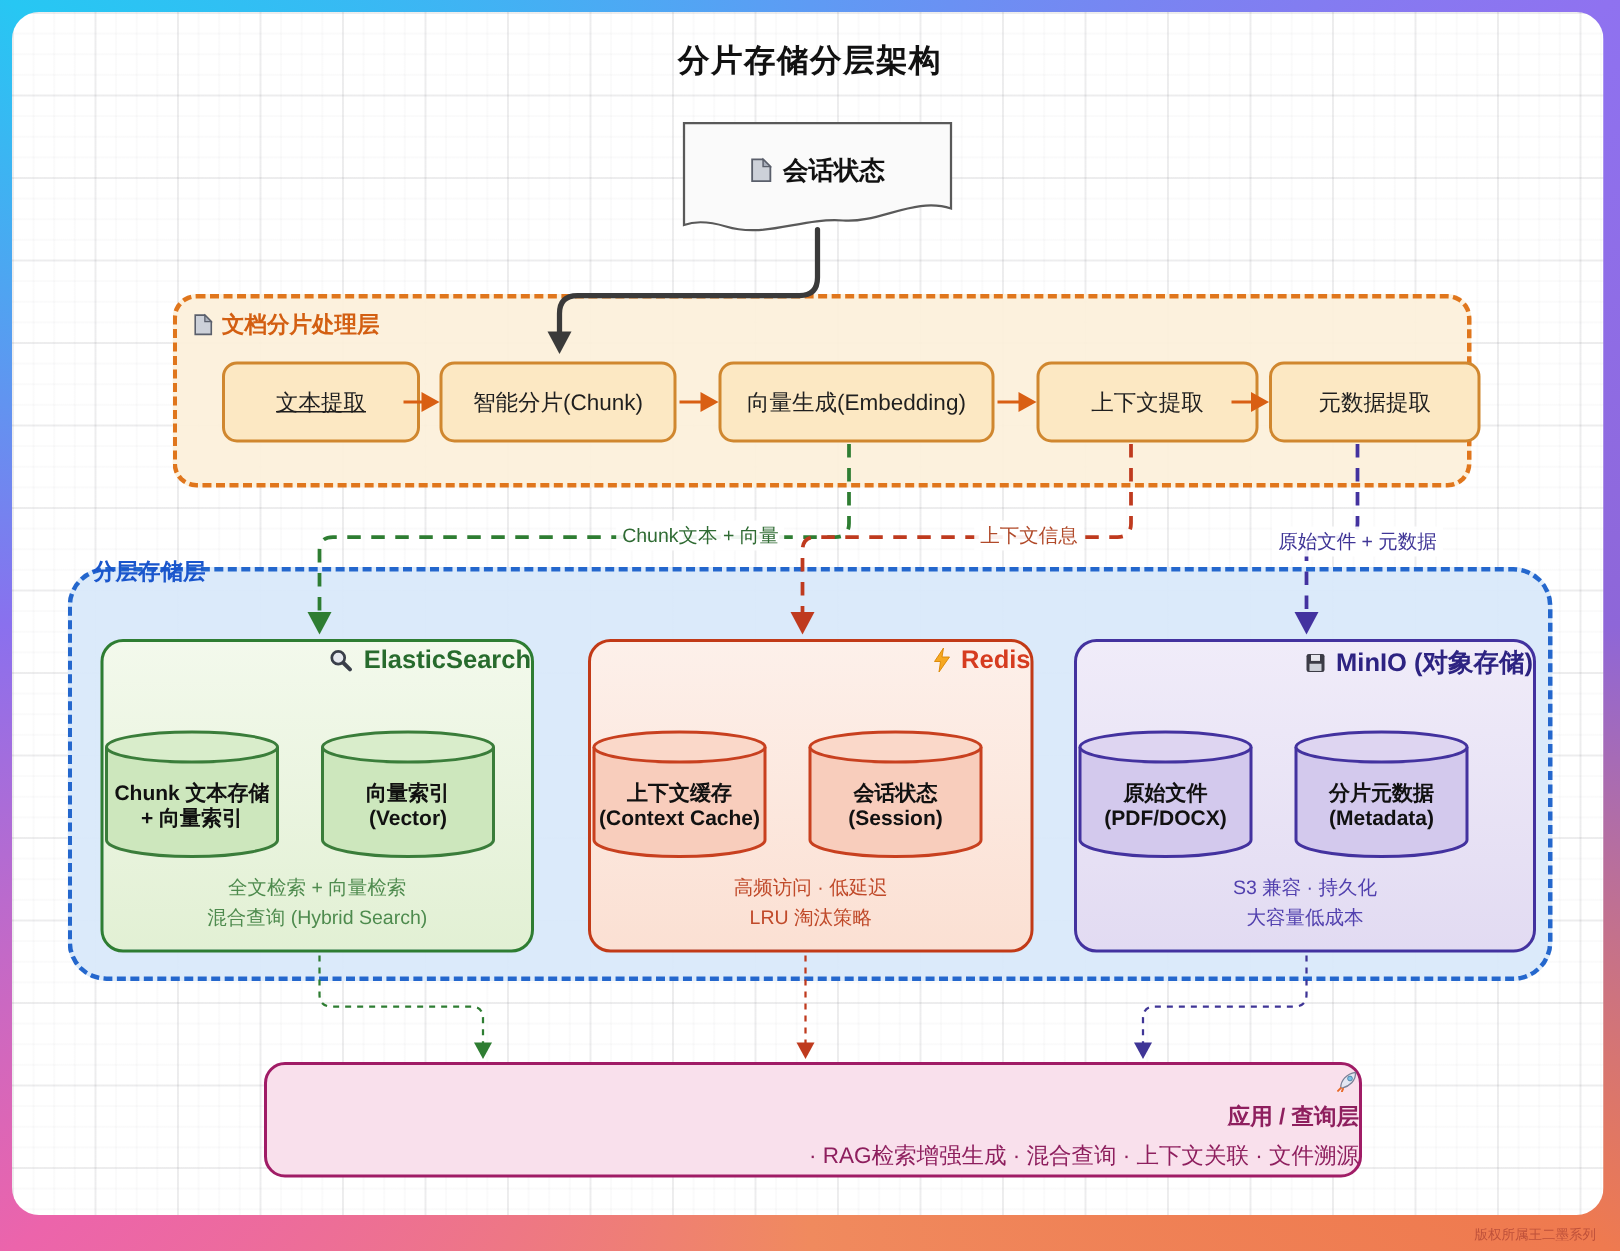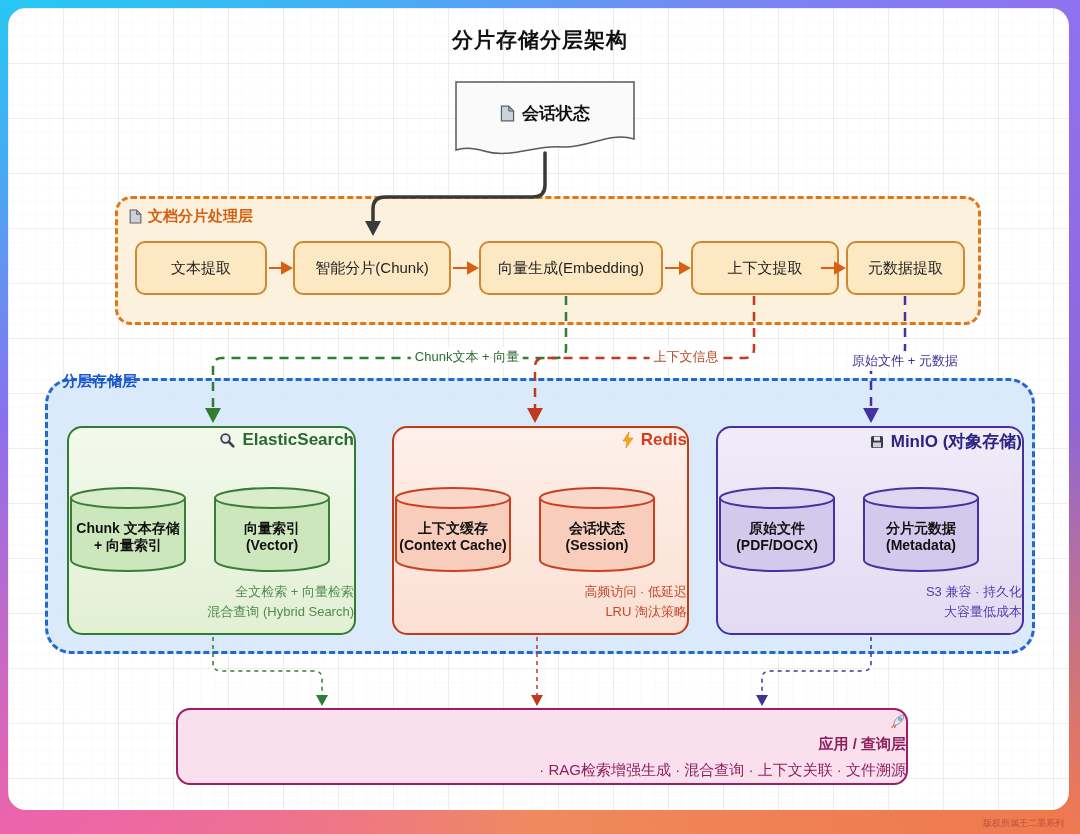--- a/index.html
+++ b/index.html
@@ -32,44 +32,44 @@
     font-size:17px;font-weight:bold;color:#111;}
 
   
   .proc-container{position:absolute;left:115px;top:196px;width:866px;height:129px;
     border:3px dashed #e0761c;border-radius:16px;background:rgba(252,240,218,0.92);box-sizing:border-box;}
   .proc-label{position:absolute;left:129px;top:207px;display:flex;align-items:center;gap:6px;
     color:#d35f12;font-weight:bold;font-size:15px;}
   .proc-step{position:absolute;top:241px;height:54px;box-sizing:border-box;
     background:#fce8c3;border:2px solid #d0872f;border-radius:10px;
     display:flex;align-items:center;justify-content:center;font-size:15px;color:#1f1f1f;}
-  .step0{left:135px;width:132px;} .step1{left:293px;width:158px;}
+  .step0{left:148px;width:132px;text-decoration:underline;} .step1{left:293px;width:158px;}
   .step2{left:479px;width:184px;} .step3{left:691px;width:148px;}
-  .step4{left:846px;width:119px;}
+  .step4{left:846px;width:141px;}
 
   
   .storage-container{position:absolute;left:45px;top:378px;width:990px;height:276px;box-sizing:border-box;
     border:3px dashed #2467cd;border-radius:26px;background:rgba(217,233,250,0.95);}
   .storage-label{position:absolute;left:62px;top:372px;color:#1a56cc;font-weight:bold;font-size:15px;}
 
   .card{position:absolute;top:426px;height:209px;border-radius:15px;box-sizing:border-box;}
   .card.es{left:67px;width:289px;border:2.5px solid #2e7d32;background:linear-gradient(180deg,#f3f9ec,#e2f0d4);}
   .card.redis{left:392px;width:297px;border:2.5px solid #c23a17;background:linear-gradient(180deg,#fdf0ea,#fbe0d3);}
   .card.minio{left:716px;width:308px;border:2.5px solid #43329f;background:linear-gradient(180deg,#f0ecf9,#e2dbf2);}
   .card-title{position:absolute;top:2px;left:0;width:100%;display:flex;align-items:center;justify-content:flex-end;
     gap:7px;font-weight:bold;font-size:17px;}
   .es .card-title{color:#276b2d;} .redis .card-title{color:#d63c20;} .minio .card-title{color:#2d2382;}
 
   .cyl-row{position:absolute;top:58px;left:0;right:0;display:flex;justify-content:flex-start;gap:26px;}
   .cyl{position:relative;width:118px;height:88px;}
   .cyl svg{position:absolute;inset:0;width:100%;height:100%;}
   .cyl-text{position:absolute;left:2px;right:2px;top:20px;bottom:6px;display:flex;align-items:center;justify-content:center;
     text-align:center;font-weight:bold;font-size:14px;line-height:1.25;white-space:pre-line;color:#111;}
 
-  .card-footer{position:absolute;bottom:12px;left:0;width:100%;text-align:right;
+  .card-footer{position:absolute;bottom:12px;left:0;width:100%;text-align:center;
     font-size:13px;line-height:1.5;white-space:pre-line;}
   .es .card-footer{color:#4e8b4e;} .redis .card-footer{color:#c04a2a;} .minio .card-footer{color:#5140ae;}
 
   
   .app-box{position:absolute;left:176px;top:708px;width:732px;height:77px;box-sizing:border-box;
     border:2.5px solid #a01c66;border-radius:14px;background:#f9e0ec;
     display:flex;align-items:flex-end;justify-content:center;gap:7px;font-size:15px;color:#8e1f5e;flex-direction:column;}
   .app-lead{font-weight:bold;}
 
   

